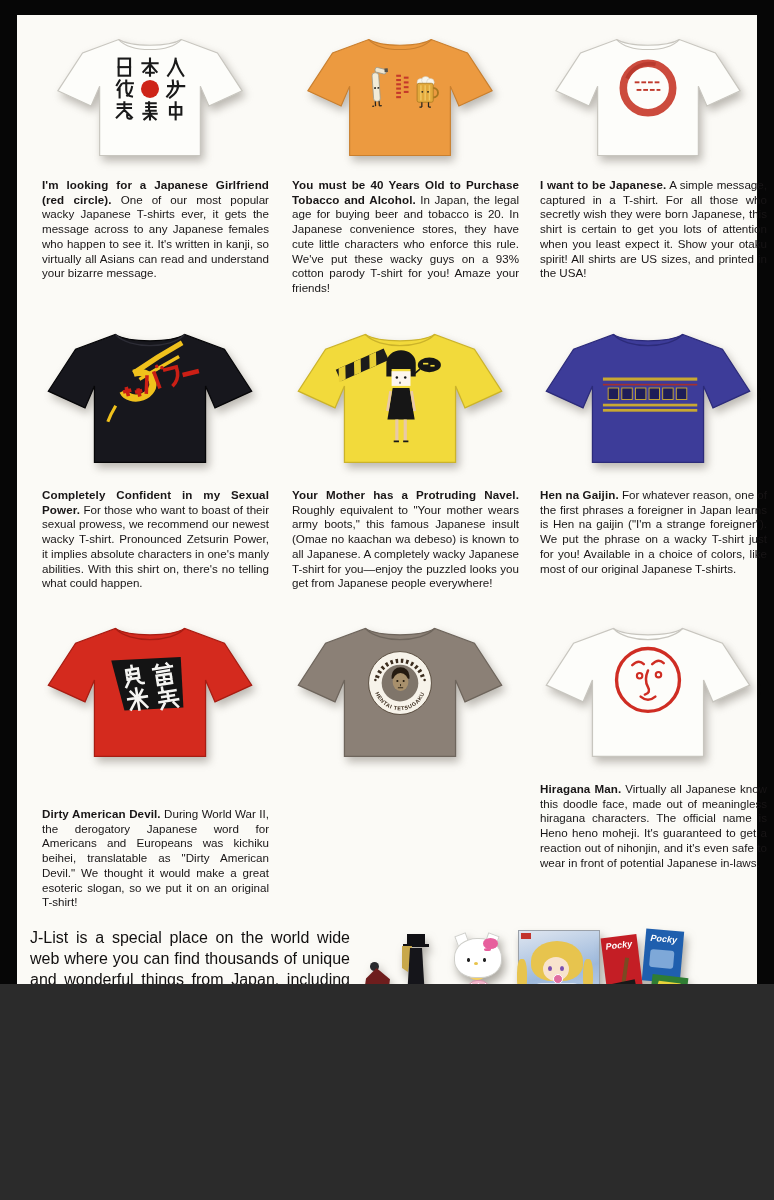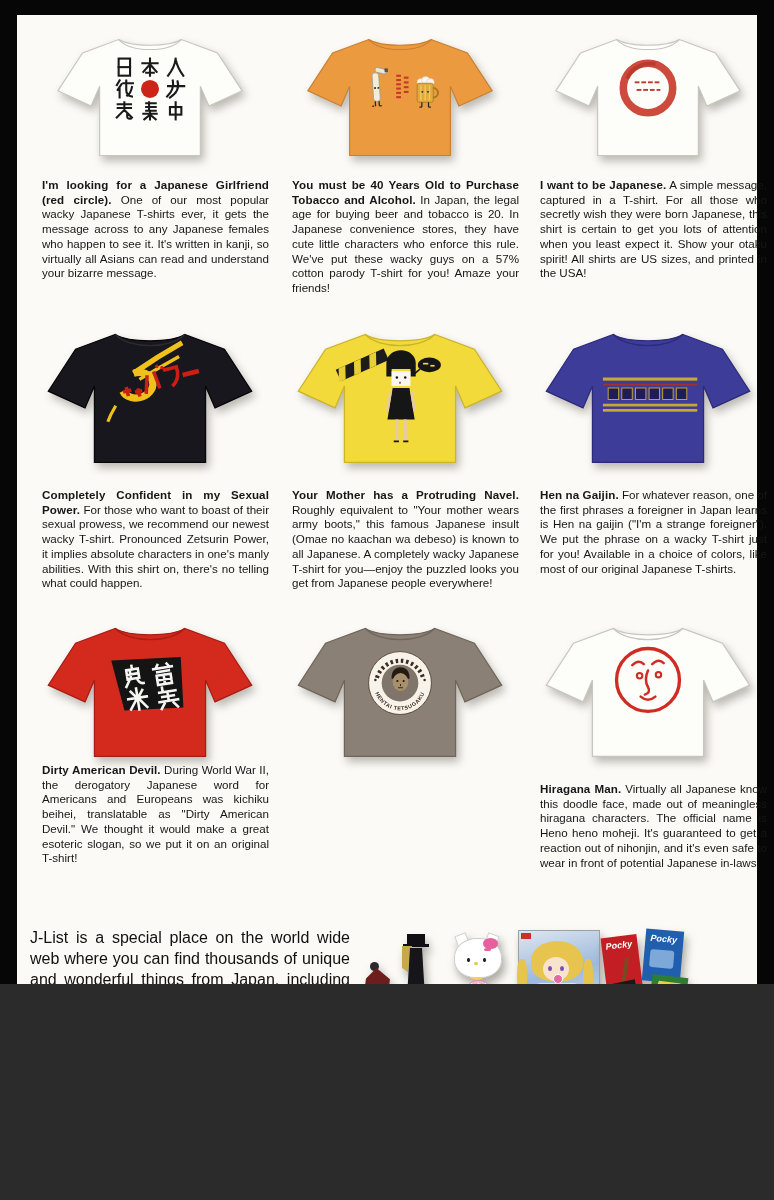--- a/index.html
+++ b/index.html
@@ -137,21 +137,21 @@
             <rect x="107" y="55" width="5" height="2"></rect>
           <rect x="88" y="63" width="5" height="2"></rect>
             <rect x="95" y="63" width="5" height="2"></rect>
             <rect x="102" y="63" width="5" height="2"></rect>
             <rect x="109" y="63" width="4" height="2"></rect>
         </g>
       </g>
     </svg>
 
     <p class="cap" style="left:25px;top:163px"><b>I'm looking for a Japanese Girlfriend (red circle).</b> <span>One of our most popular wacky Japanese T-shirts ever, it gets the message across to any Japanese females who happen to see it. It's written in kanji, so virtually all Asians can read and understand your bizarre message.</span></p>
-    <p class="cap" style="left:275px;top:163px"><b>You must be 40 Years Old to Purchase Tobacco and Alcohol.</b> <span>In Japan, the legal age for buying beer and tobacco is 20. In Japanese convenience stores, they have cute little characters who enforce this rule. We've put these wacky guys on a 57% cotton parody T-shirt for you! Amaze your friends!</span></p>
+    <p class="cap" style="left:275px;top:163px"><b>You must be 40 Years Old to Purchase Tobacco and Alcohol.</b> <span>In Japan, the legal age for buying beer and tobacco is 20. In Japanese convenience stores, they have cute little characters who enforce this rule. We've put these wacky guys on a 93% cotton parody T-shirt for you! Amaze your friends!</span></p>
     <p class="cap" style="left:523px;top:163px"><b>I want to be Japanese.</b> <span>A simple message, captured in a T-shirt. For all those who secretly wish they were born Japanese, this shirt is certain to get you lots of attention when you least expect it. Show your otaku spirit! All shirts are US sizes, and printed in the USA!</span></p>
 
     <svg class="shirt" style="left:28px;top:308px" width="210" height="152" viewBox="0 0 200 145">
       <use href="#tee" fill="#17171d" stroke="#060608" stroke-width="1.2"></use>
       <use href="#collar" fill="none" stroke="#2c2c35" stroke-width="1.2"></use>
       <g transform="translate(94,62) rotate(-14)">
         <path d="M-20,-2 a15,12 0 1 0 14,-14" fill="none" stroke="#f0c11c" stroke-width="7"></path>
         <path d="M-6,-16 Q20,-26 46,-33" fill="none" stroke="#f0c11c" stroke-width="5"></path>
         <path d="M-2,-9 Q18,-15 40,-21" fill="none" stroke="#f0c11c" stroke-width="3.2"></path>
         <path d="M-30,10 q-7,7 -11,13" fill="none" stroke="#f0c11c" stroke-width="3"></path>
@@ -254,21 +254,21 @@
       <g fill="none" stroke="#cf2d23" stroke-linecap="round">
         <circle cx="100" cy="60" r="30" stroke-width="3.2"></circle>
         <path d="M85,46 q6,-6 11,-1 M104,45 q6,-6 11,-1" stroke-width="2.4"></path>
         <circle cx="92" cy="56" r="2.6" stroke-width="2"></circle>
           <circle cx="110" cy="55" r="2.6" stroke-width="2"></circle>
         <path d="M100,51 q-4,9 0,16 q3,5 -3,7" stroke-width="2.4"></path>
         <path d="M93,76 q7,6 14,0" stroke-width="2.4"></path>
       </g>
     </svg>
 
-    <p class="cap" style="left:25px;top:748px"><b>Dirty American Devil.</b> <span>During World War II, the derogatory Japanese word for Americans and Europeans was kichiku beihei, translatable as "Dirty American Devil." We thought it would make a great esoteric slogan, so we put it on an original T-shirt!</span></p>
+    <p class="cap" style="left:25px;top:792px"><b>Dirty American Devil.</b> <span>During World War II, the derogatory Japanese word for Americans and Europeans was kichiku beihei, translatable as "Dirty American Devil." We thought it would make a great esoteric slogan, so we put it on an original T-shirt!</span></p>
     <p class="cap" style="left:523px;top:767px"><b>Hiragana Man.</b> <span>Virtually all Japanese know this doodle face, made out of meaningless hiragana characters. The official name is Heno heno moheji. It's guaranteed to get a reaction out of nihonjin, and it's even safe to wear in front of potential Japanese in-laws.</span></p>
 
     <p class="about">J-List is a special place on the world wide web where you can find thousands of unique and wonderful things from Japan, including Japanese snacks and gum, hentai manga and doujinshi, hard to find Japanese photobooks, rare adult items including DVDs, Japanese high school uniforms and "loose socks," region free DVD players, and more. If you love Japan, as we do, we hope you'll find a home at J-List!</p>
     <div class="url">www.jlist.com</div>
 
     <div class="collage">
 
       <div class="citem" style="left:18px;top:14px;width:86px;height:96px">
         <div class="abs" style="left:34px;top:80px;width:46px;height:12px;background:#1a1a1a;border-radius:50%"></div>
         <div class="abs" style="left:47px;top:0;width:18px;height:12px;background:#101014"></div>

